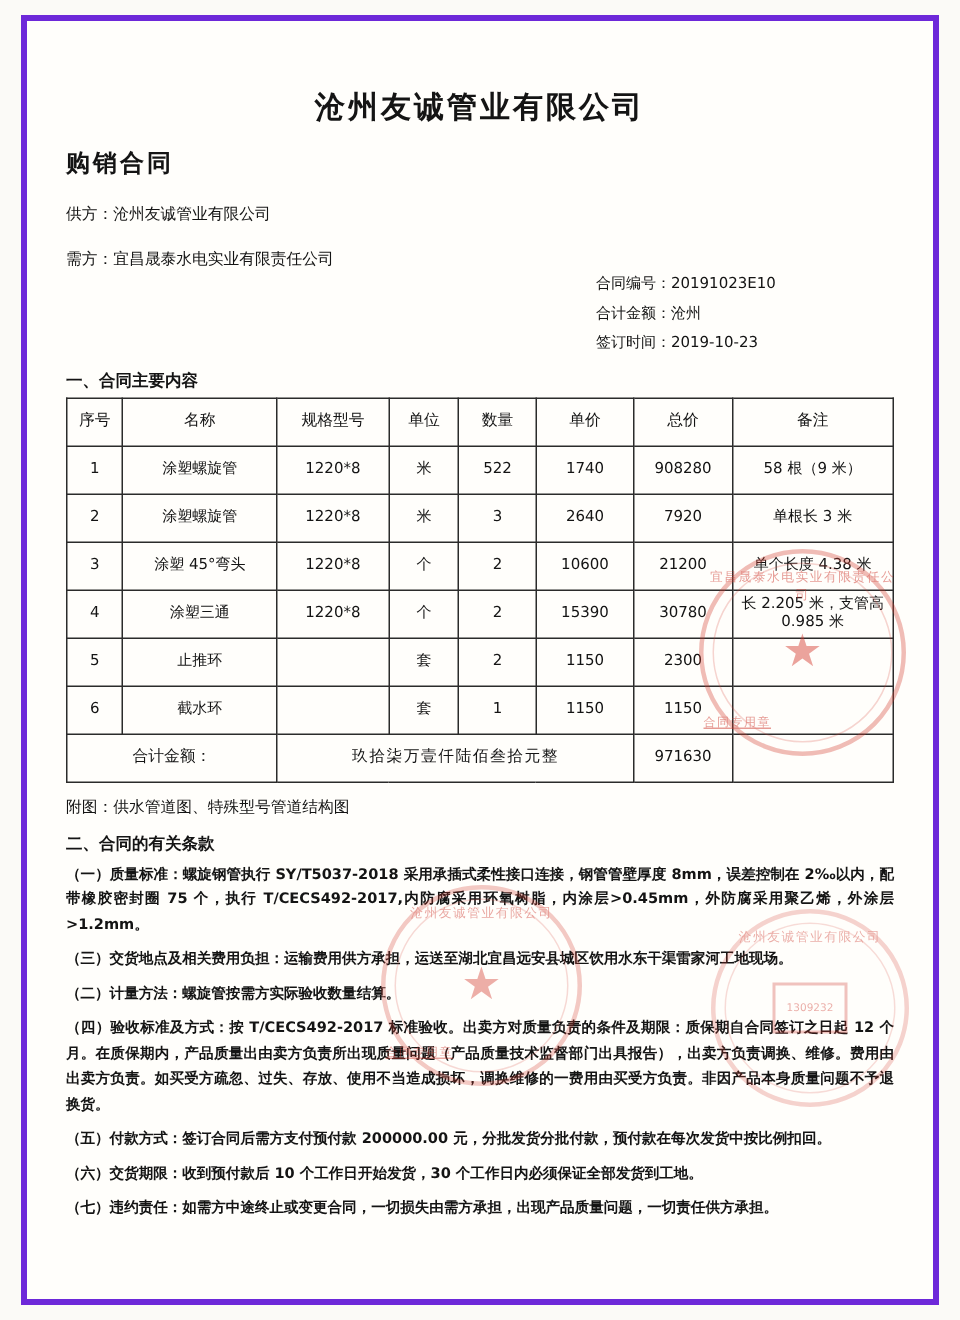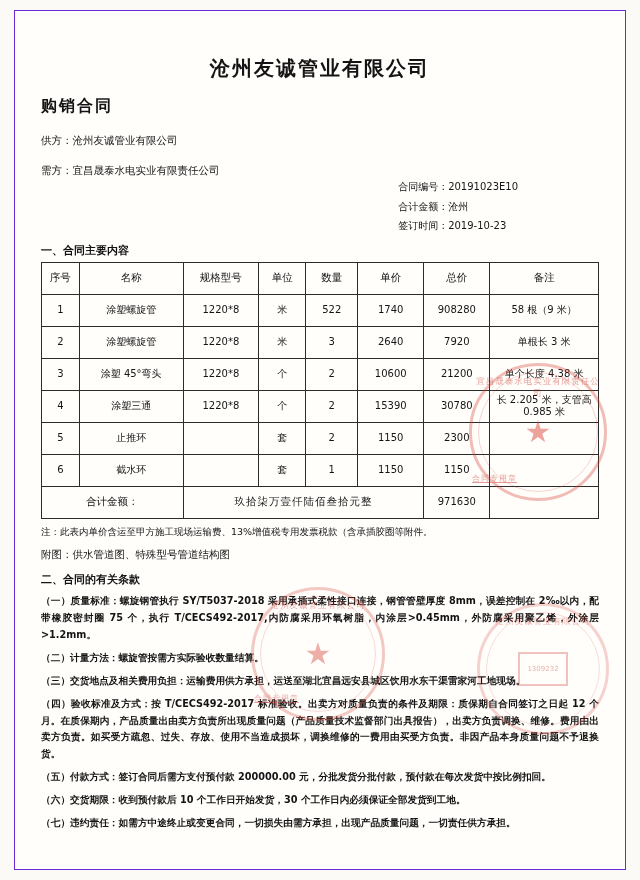--- a/index.html
+++ b/index.html
@@ -9,21 +9,21 @@
     font-family:"DejaVu Sans","Liberation Sans",sans-serif;
     color:#141414;
     position:relative;
     overflow:hidden;
   }
   .page{
     position:absolute;
     left:14px;top:10px;
     width:612px;height:860px;
     background:#fffefb;
-    border:1px solid #6d28d9;
+    border:4px solid #6d28d9;
     box-sizing:border-box;
     padding:22px 26px 10px 26px;
   }
   .company{
     text-align:center;
     font-size:20px;
     font-weight:bold;
     letter-spacing:2px;
     font-family:"DejaVu Serif","Liberation Serif",serif;
     margin-top:22px;
@@ -273,33 +273,32 @@
       </tr>
       <tr>
         <td class="sum-label" colspan="2">合计金额：</td>
         <td class="sum-text" colspan="4">玖拾柒万壹仟陆佰叁拾元整</td>
         <td>971630</td>
         <td></td>
       </tr>
     </tbody>
   </table>
 
-  <div class="note">注：此表内单价含运至甲方施工现场运输费、13%增值税专用发票税款（含承插胶圈等附件。</div>
   <div class="attach">附图：供水管道图、特殊型号管道结构图</div>
 
   <div class="sec2">二、合同的有关条款</div>
 
   <div class="clause">
     <span class="cnum">（一）</span><span>质量标准：</span><span class="body">螺旋钢管执行 SY/T5037-2018 采用承插式柔性接口连接，钢管管壁厚度 8mm，误差控制在 2‰以内，配带橡胶密封圈 75 个，执行 T/CECS492-2017,内防腐采用环氧树脂，内涂层&gt;0.45mm，外防腐采用聚乙烯，外涂层&gt;1.2mm。</span>
   </div>
   <div class="clause">
+    <span class="cnum">（三）</span><span>交货地点及相关费用负担：</span><span class="body">运输费用供方承担，运送至湖北宜昌远安县城区饮用水东干渠雷家河工地现场。</span>
+  </div>
+  <div class="clause">
     <span class="cnum">（二）</span><span>计量方法：</span><span class="body">螺旋管按需方实际验收数量结算。</span>
-  </div>
-  <div class="clause">
-    <span class="cnum">（三）</span><span>交货地点及相关费用负担：</span><span class="body">运输费用供方承担，运送至湖北宜昌远安县城区饮用水东干渠雷家河工地现场。</span>
   </div>
   <div class="clause">
     <span class="cnum">（四）</span><span>验收标准及方式：</span><span class="body">按 T/CECS492-2017 标准验收。出卖方对质量负责的条件及期限：质保期自合同签订之日起 12 个月。在质保期内，产品质量出由卖方负责所出现质量问题（产品质量技术监督部门出具报告），出卖方负责调换、维修。费用由出卖方负责。如买受方疏忽、过失、存放、使用不当造成损坏，调换维修的一费用由买受方负责。非因产品本身质量问题不予退换货。</span>
   </div>
   <div class="clause">
     <span class="cnum">（五）</span><span>付款方式：</span><span class="body">签订合同后需方支付预付款 200000.00 元，分批发货分批付款，预付款在每次发货中按比例扣回。</span>
   </div>
   <div class="clause">
     <span class="cnum">（六）</span><span>交货期限：</span><span class="body">收到预付款后 10 个工作日开始发货，30 个工作日内必须保证全部发货到工地。</span>
   </div>

